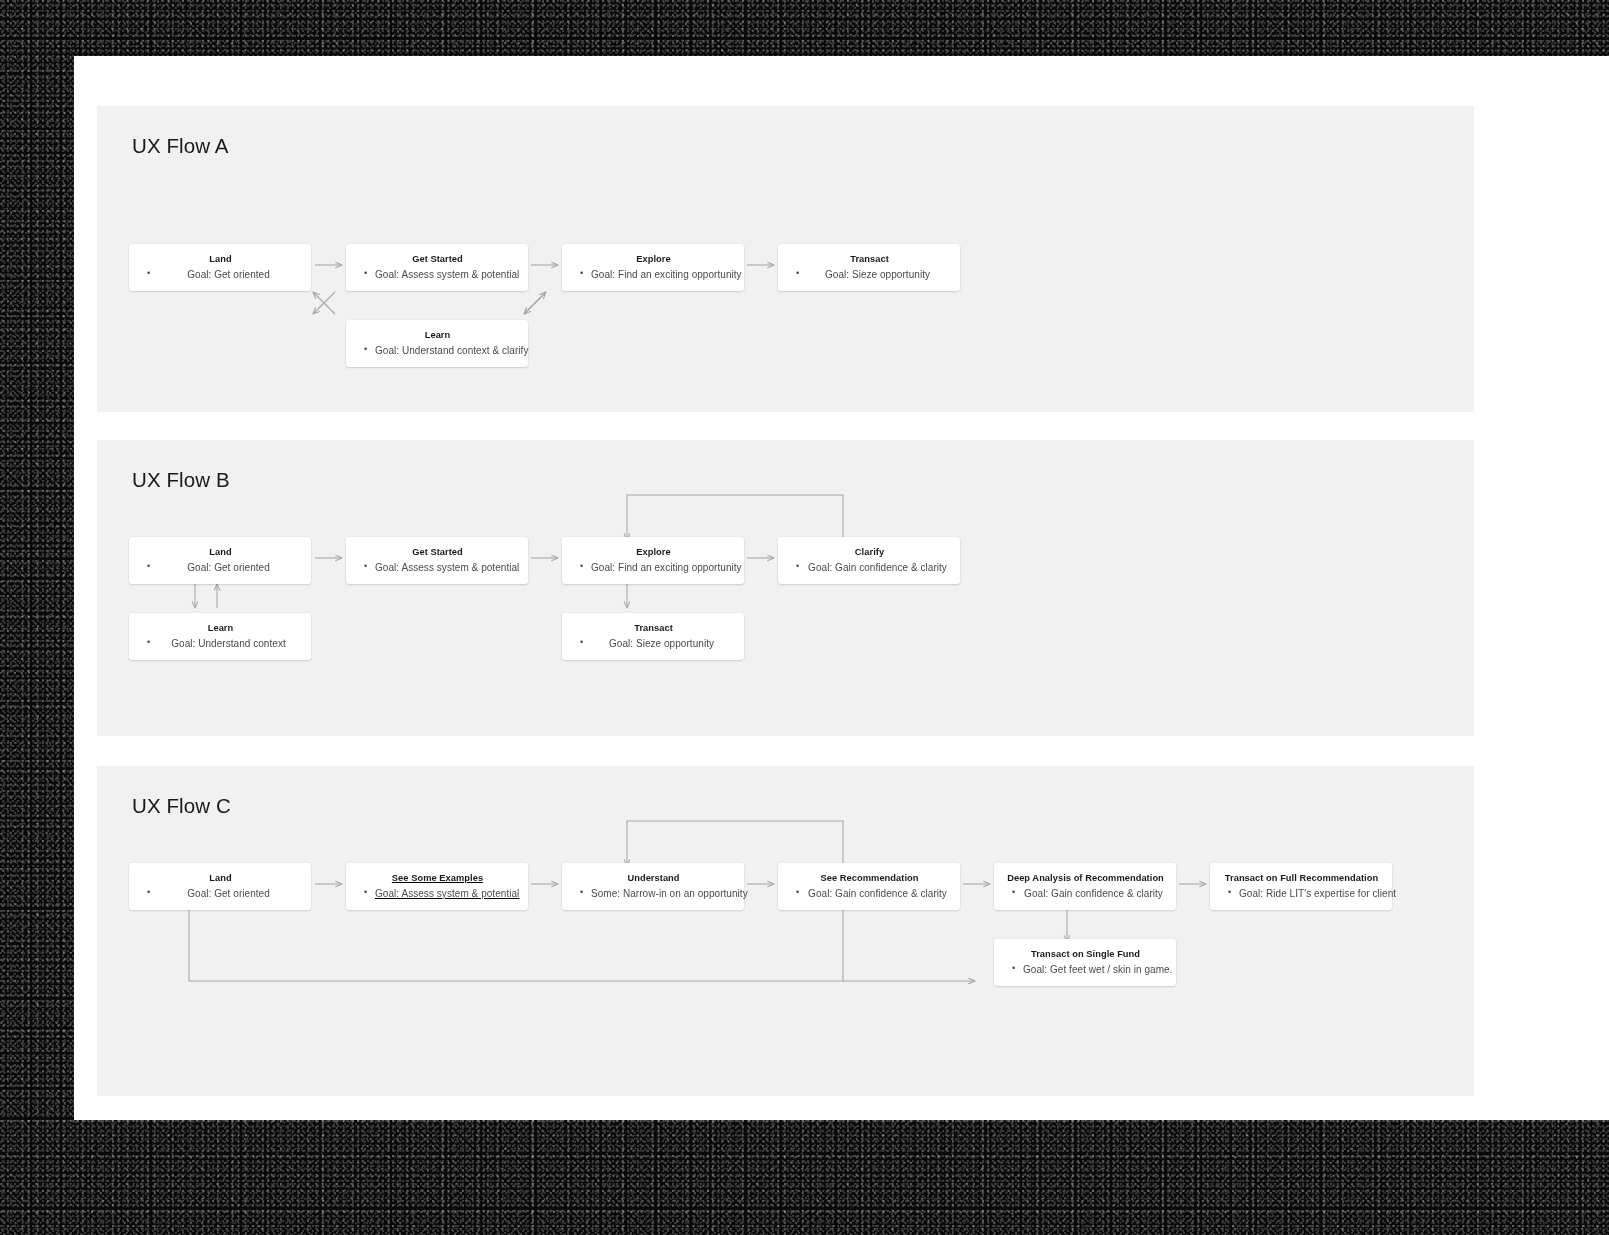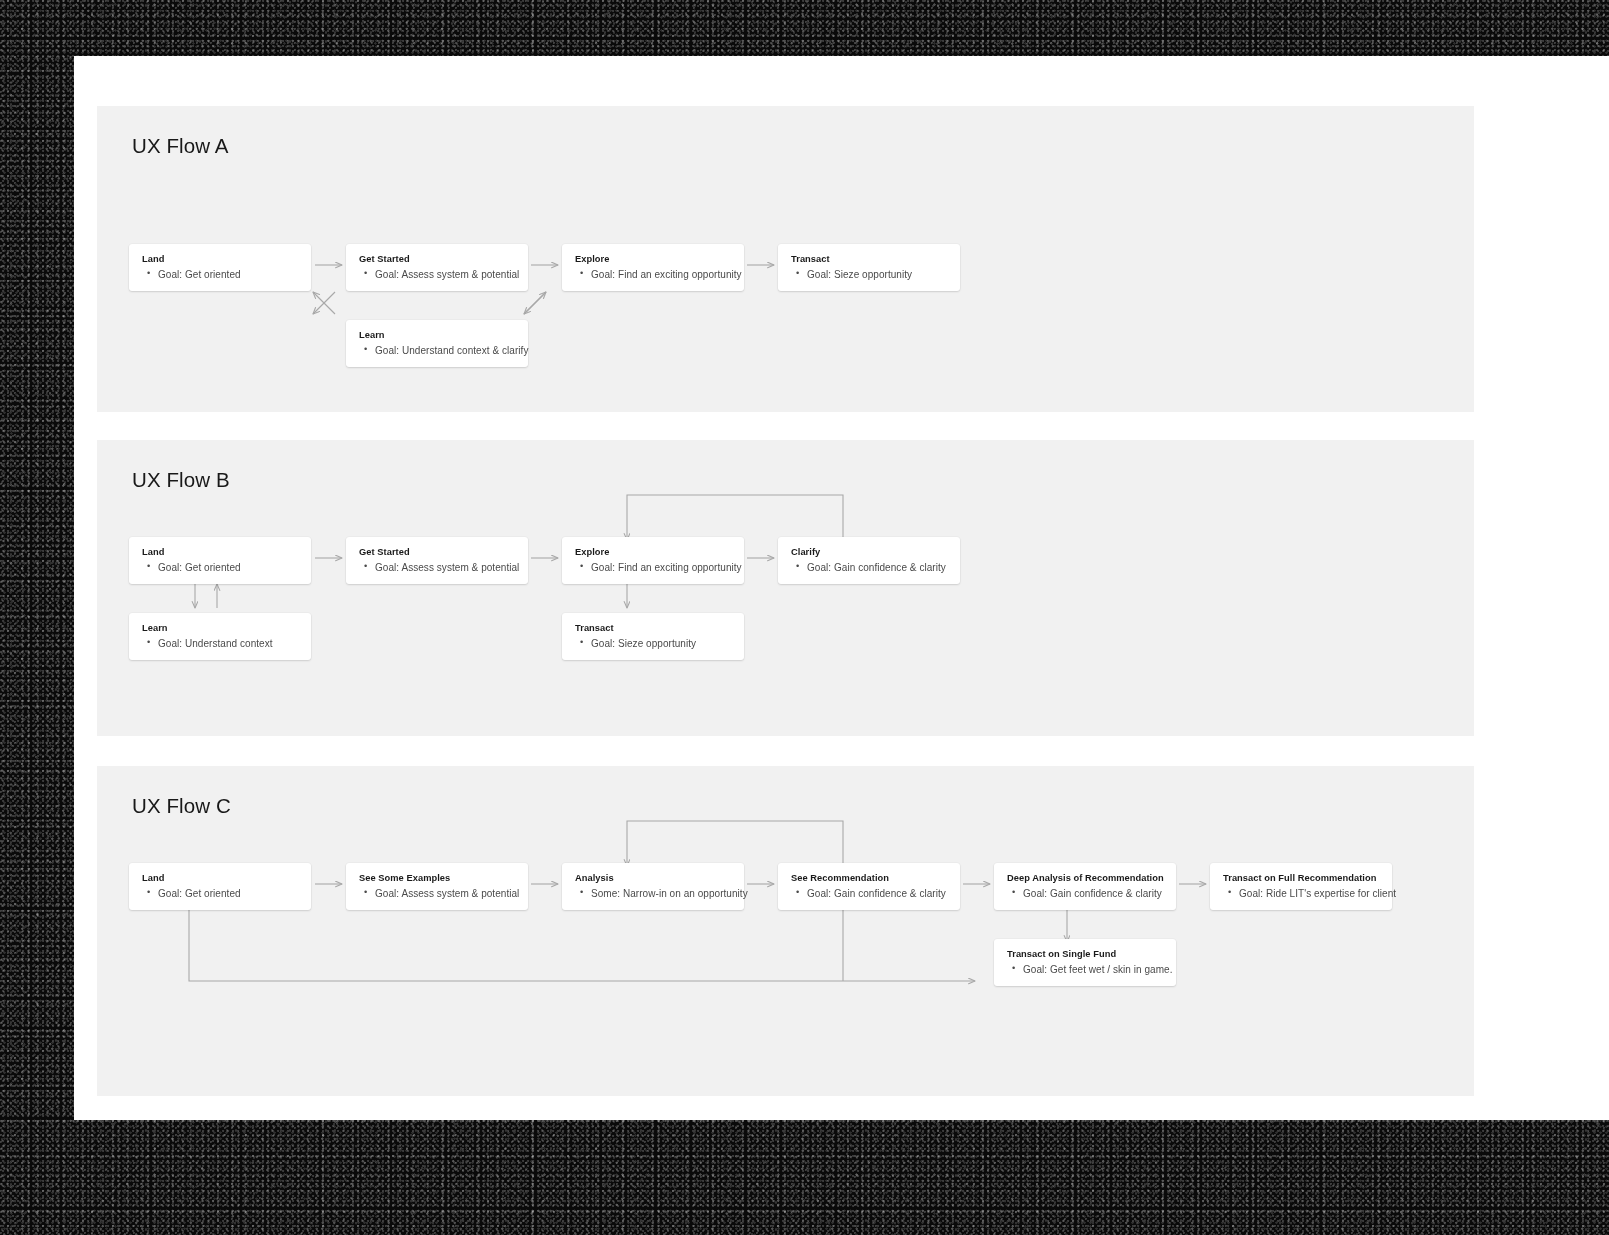--- a/index.html
+++ b/index.html
@@ -62,20 +62,21 @@
     letter-spacing: .1px;
     white-space: nowrap;
   }
 
   .node {
     position: absolute;
     background: #ffffff;
     border-radius: 3px;
     box-shadow: 0 1px 2px rgba(0,0,0,.13), 0 0 0 .5px rgba(0,0,0,.045);
     padding: 9px 12px 10px 13px;
+    text-align: center;
   }
 
   .node-title {
     font-size: 9.3px;
     font-weight: 700;
     color: #1a1a1a;
     line-height: 1.35;
     white-space: nowrap;
     letter-spacing: .05px;
   }
@@ -248,27 +249,27 @@
           <path d="M746,144 L746,215"></path>
         </g>
       </svg>
     </div>
 
     <div class="node" style="left:32px; top:97px; width:182px;">
       <div class="node-title">Land</div>
       <div class="node-goal">Goal: Get oriented</div>
     </div>
 
-    <div class="node" style="left:249px; top:97px; width:182px;">
+    <div class="node" style="left:249px; top:97px; width:182px;text-decoration:underline;">
       <div class="node-title">See Some Examples</div>
       <div class="node-goal">Goal: Assess system &amp; potential</div>
     </div>
 
     <div class="node" style="left:465px; top:97px; width:182px;">
-      <div class="node-title">Analysis</div>
+      <div class="node-title">Understand</div>
       <div class="node-goal">Some: Narrow-in on an opportunity</div>
     </div>
 
     <div class="node" style="left:681px; top:97px; width:182px;">
       <div class="node-title">See Recommendation</div>
       <div class="node-goal">Goal: Gain confidence &amp; clarity</div>
     </div>
 
     <div class="node" style="left:897px; top:97px; width:182px;">
       <div class="node-title">Deep Analysis of Recommendation</div>

